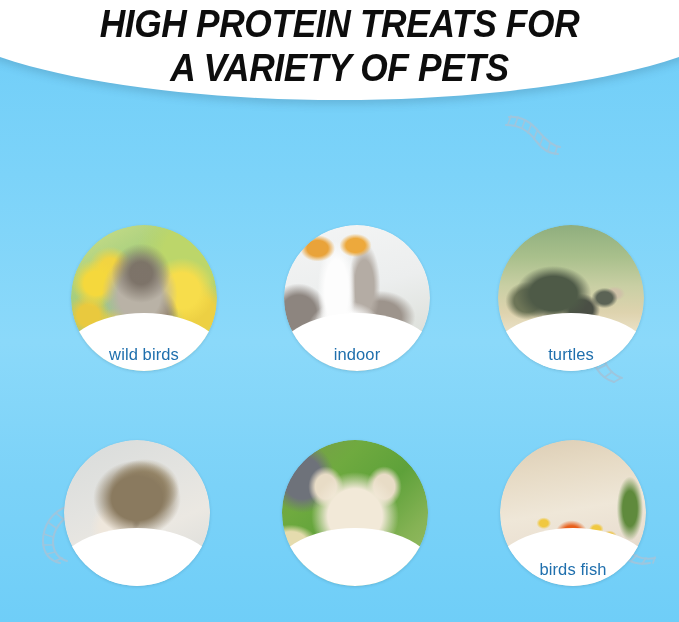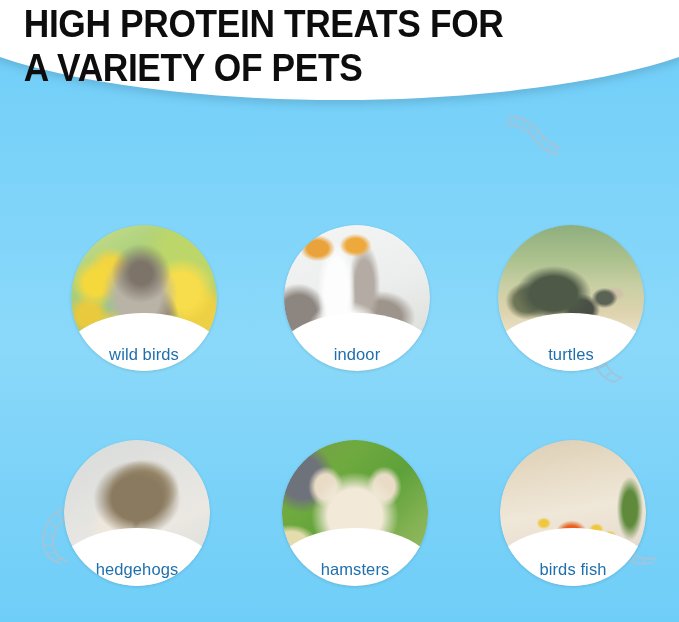--- a/index.html
+++ b/index.html
@@ -30,22 +30,23 @@
     border-radius: 0 0 50% 50% / 0 0 30% 30%;
     box-shadow: 0 4px 9px rgba(40, 80, 110, 0.22);
     z-index: 3;
   }
   .header-text {
     position: absolute;
     left: 0;
     top: 0;
     width: 679px;
     z-index: 5;
-    text-align: left;
+    text-align: center;
     padding-top: 2px;
+    font-style: italic;
   }
   .header-line {
     display: block;
     color: #0d0d0d;
     font-family: "Liberation Sans", sans-serif;
     font-weight: 700;
     font-size: 38px;
     line-height: 44px;
     letter-spacing: -0.4px;
     white-space: nowrap;
@@ -336,29 +337,27 @@
         <div class="photo photo-turtles"></div>
         <div class="label-band"></div>
         <div class="label-text">turtles</div>
       </div>
     </div>
 
     <div class="cell c3">
       <div class="circle">
         <div class="photo photo-hedgehogs"></div>
         <div class="label-band"></div>
-        <div class="label-text">hedgehogs</div>
       </div>
     </div>
 
     <div class="cell c4">
       <div class="circle">
         <div class="photo photo-hamsters"></div>
         <div class="label-band"></div>
-        <div class="label-text">hamsters</div>
       </div>
     </div>
 
     <div class="cell c5">
       <div class="circle">
         <div class="photo photo-fish"></div>
         <div class="label-band"></div>
         <div class="label-text">birds fish</div>
       </div>
     </div>

